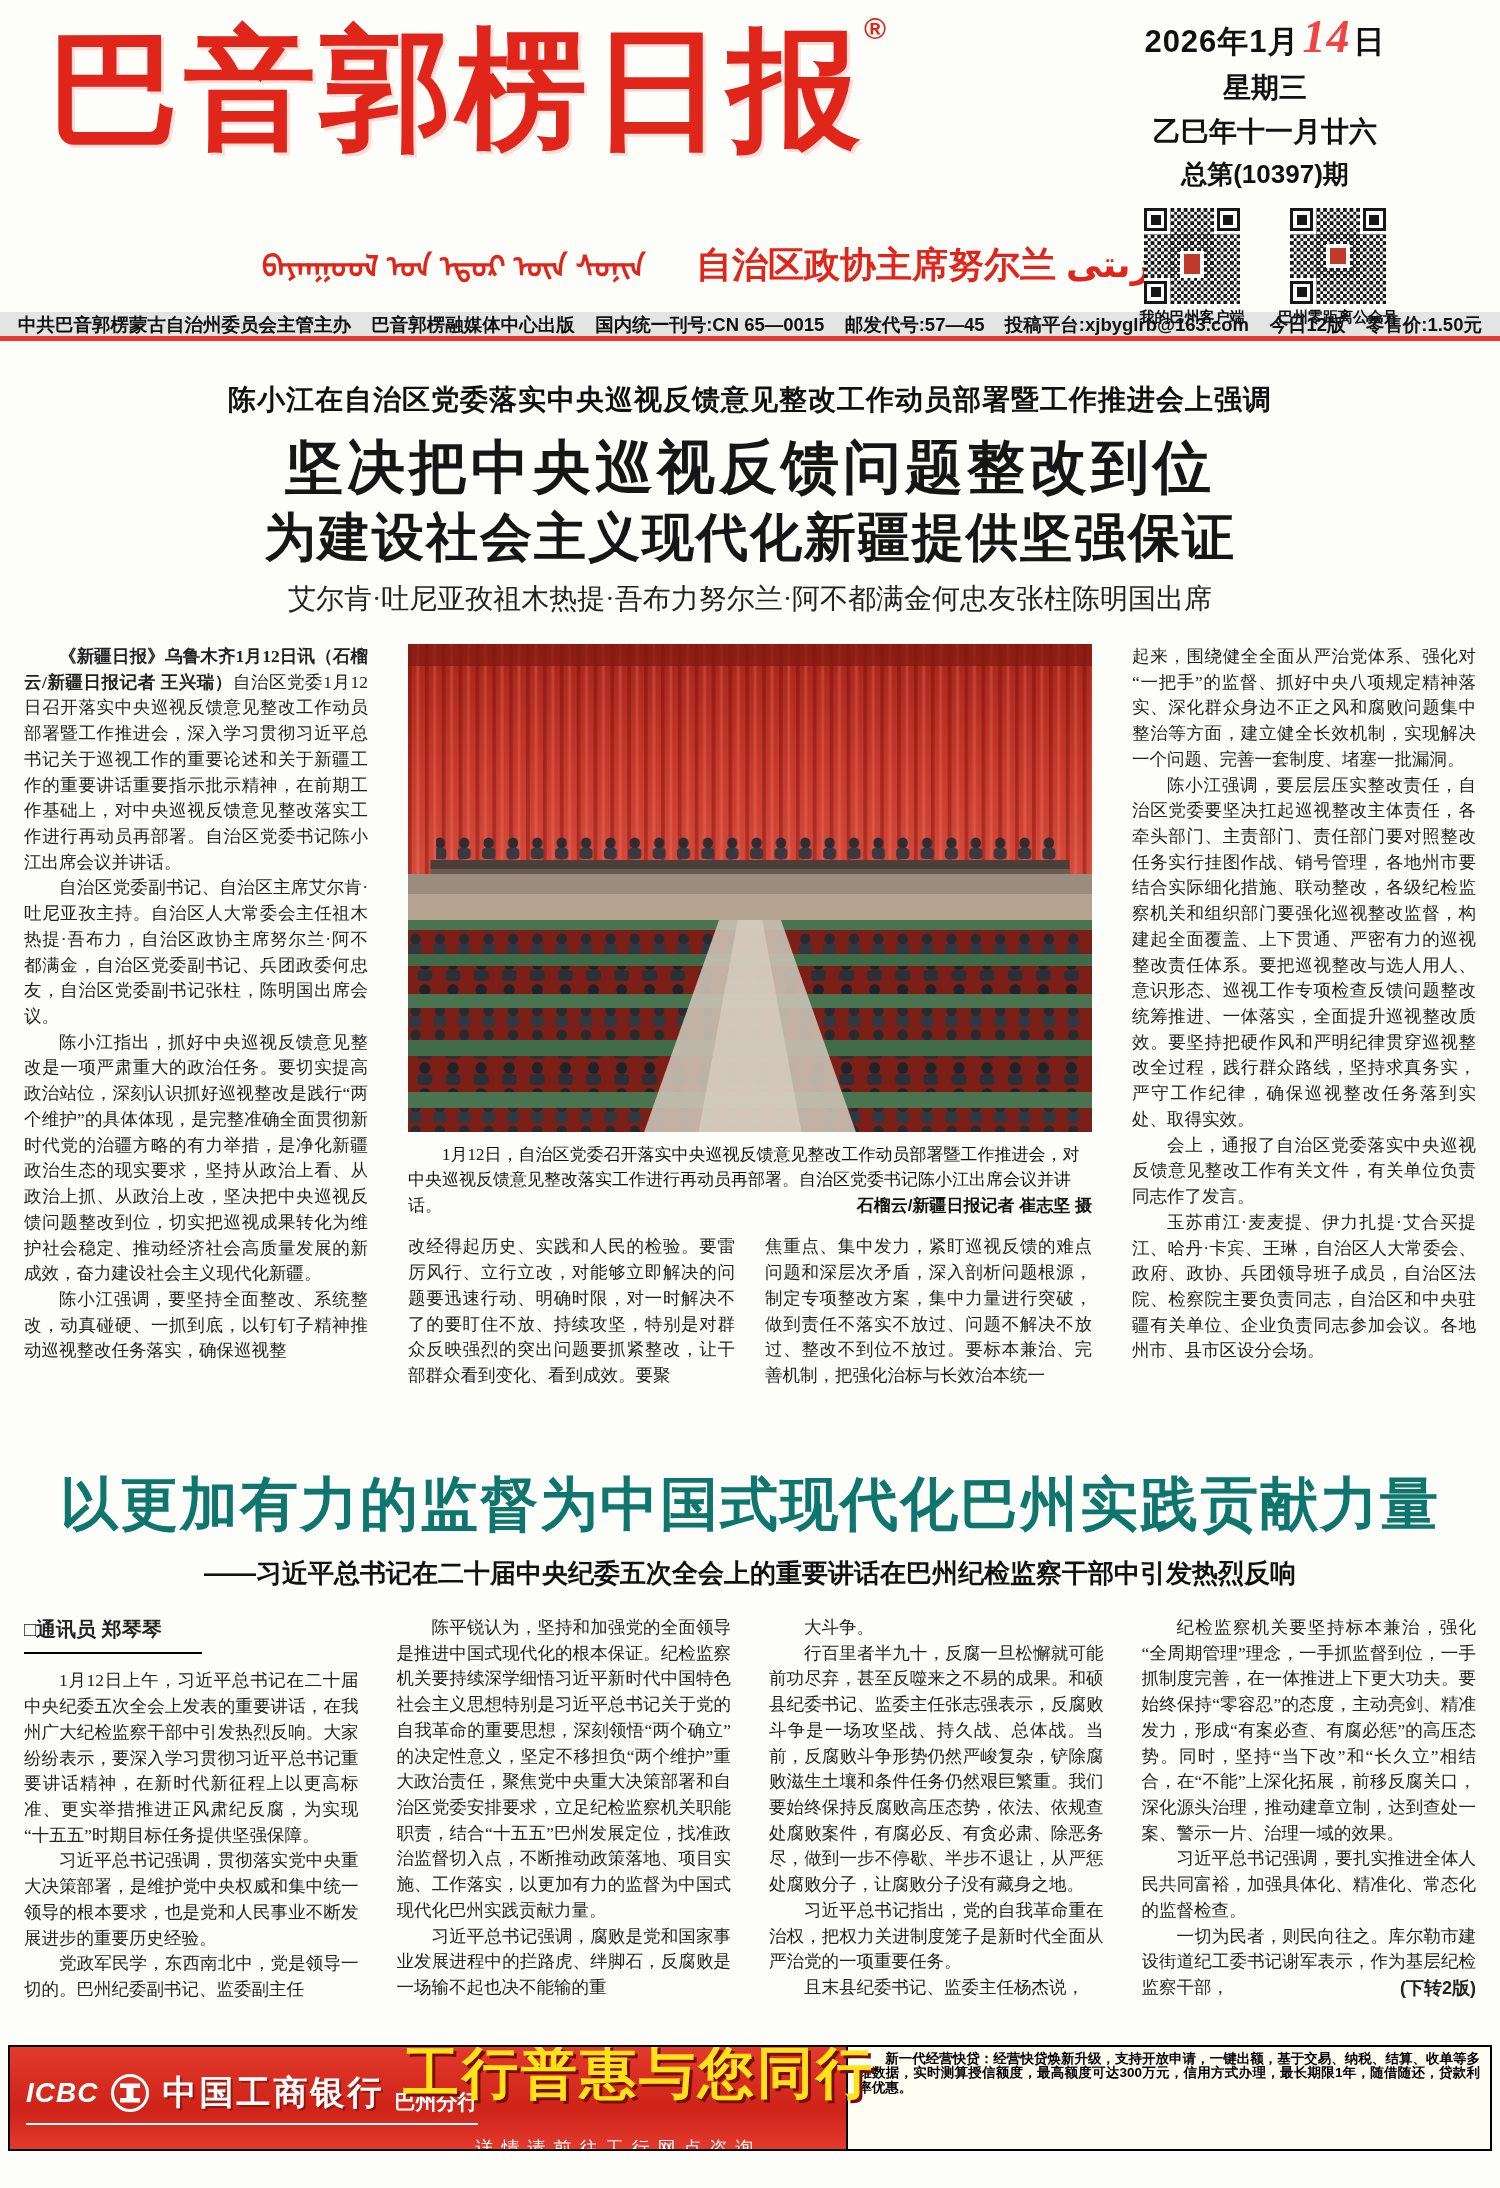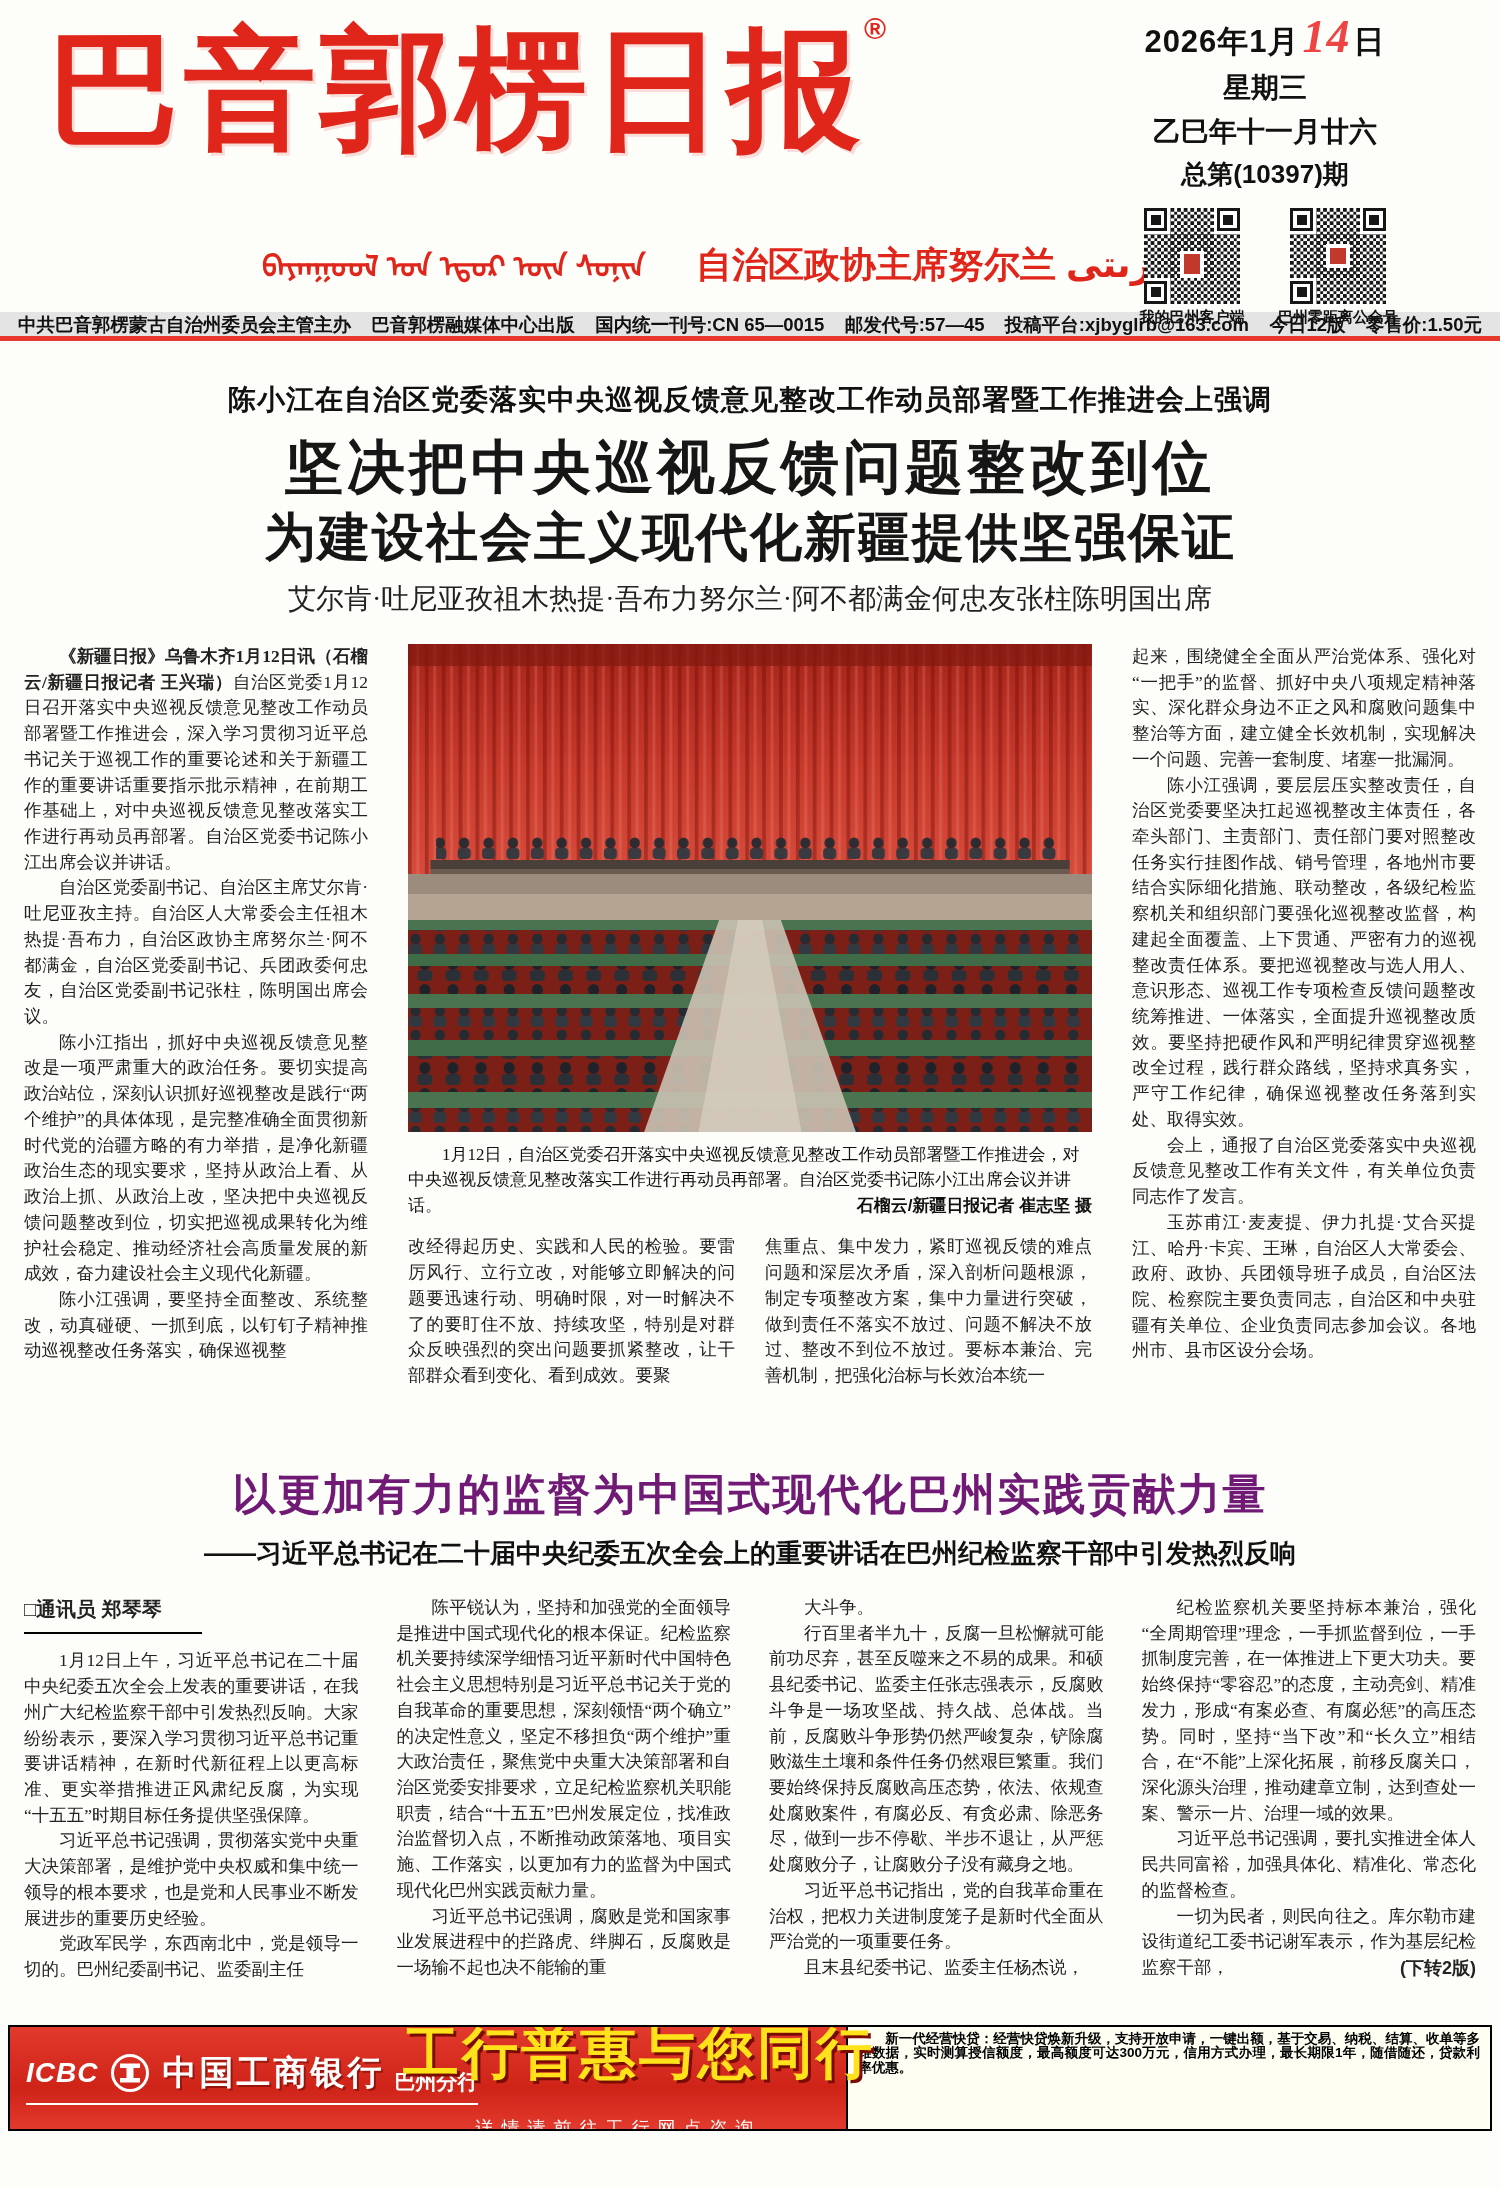--- a/index.html
+++ b/index.html
@@ -44,22 +44,22 @@
   .a1-center { flex:1; display:flex; flex-direction:column; overflow:hidden; }
   .photo { height:488px; background:#7b1f17; position:relative; }
   .photo svg { width:100%; height:100%; display:block; }
   .caption-wrap { position:relative; margin-top:10px; font-size:17px; line-height:1.5; }
   .caption { text-indent:2em; padding-right:4px; }
   .credit { position:absolute; right:0; bottom:0; font-weight:800; font-family:"Liberation Sans","DejaVu Sans",sans-serif; background:#fdfdfa; padding-left:10px; }
   .a1-cont { display:flex; gap:30px; margin-top:16px; flex:1; overflow:hidden; }
   .cont-col { flex:1; font-size:17.5px; line-height:1.47; text-align:justify; color:#222; overflow:hidden; }
 
   
-  .article2 h2 { text-align:center; font-family:"Liberation Serif","DejaVu Serif",serif; font-weight:900; font-size:43px;
-                 letter-spacing:2px; margin-top:22px; color:#701a75; }
+  .article2 h2 { text-align:center; font-family:"Liberation Serif","DejaVu Serif",serif; font-weight:900; font-size:58px;
+                 letter-spacing:2px; margin-top:22px; color:#0f766e; }
   .h2sub { text-align:center; font-size:26px; font-weight:600; margin-top:12px; }
   .a2-body { margin:24px 24px 0; display:flex; gap:38px; height:396px; overflow:hidden; }
   .a2col { flex:1; font-size:17.5px; line-height:1.47; text-align:justify; color:#222; overflow:hidden; }
   .a2col p { text-indent:2em; }
   .byline { font-size:20px; font-weight:800; font-family:"Liberation Sans","DejaVu Sans",sans-serif;
             border-bottom:2px solid #000; display:inline-block; padding-bottom:8px; padding-right:40px; margin-bottom:14px; }
   .turn { float:right; font-family:"Liberation Sans","DejaVu Sans",sans-serif; font-weight:800; font-size:18px; text-indent:0; }
 
   
   .banner { margin:34px 8px 0; height:106px; border:2px solid #000; display:flex; overflow:hidden; }

